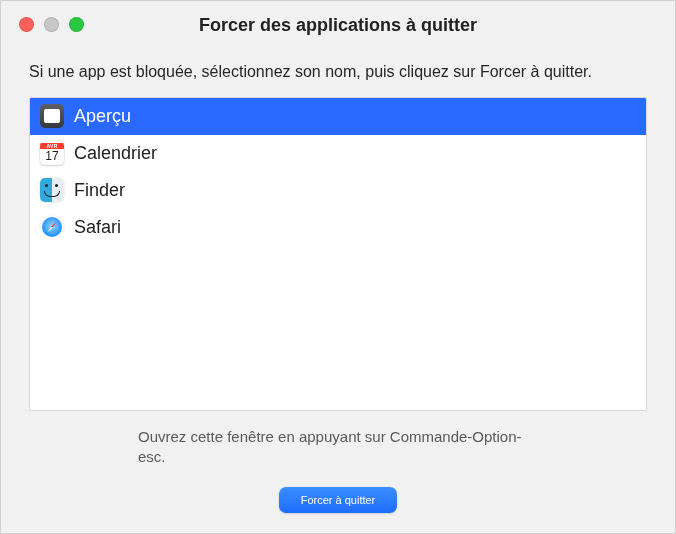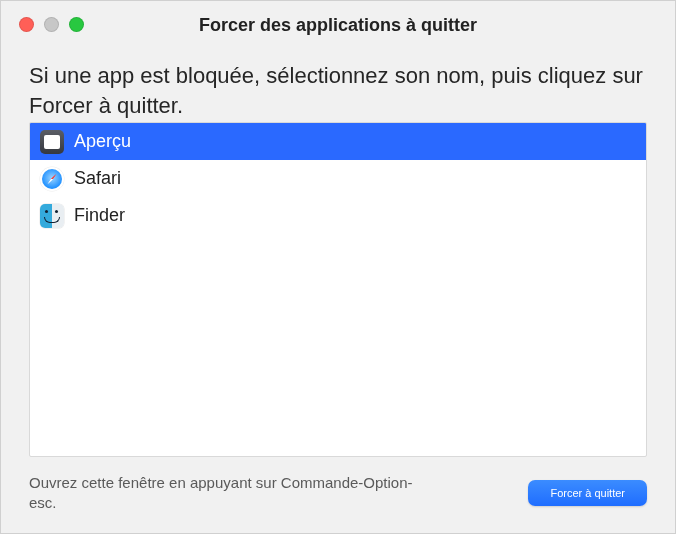--- a/index.html
+++ b/index.html
@@ -53,24 +53,24 @@
       font-weight: 600;
       color: #222;
     }
     .content {
       padding: 12px 28px 20px 28px;
       display: flex;
       flex-direction: column;
       flex: 1;
     }
     .instructions {
-      font-size: 22px;
+      font-size: 16px;
       color: #262626;
       line-height: 1.35;
-      margin-bottom: 2px;
+      margin-bottom: 14px;
     }
     .app-list {
       background: #ffffff;
       border: 1px solid #d9d9d9;
       border-radius: 2px;
       flex: 1;
       overflow: hidden;
       display: flex;
       flex-direction: column;
     }
@@ -173,20 +173,21 @@
       border:1.5px solid #123;
       border-top:none;
       border-radius:0 0 8px 8px;
     }
     .footer {
       display: flex;
       align-items: center;
       justify-content: space-between;
       padding-top: 16px;
       gap: 20px;
+      flex-direction: column;
     }
     .hint {
       font-size: 15px;
       color: #5a5a5a;
       line-height: 1.35;
       max-width: 400px;
     }
     .force-quit-btn {
       background: linear-gradient(180deg,#3b8cff 0%, #1f6dff 100%);
       color: #fff;
@@ -216,28 +217,35 @@
 
   <div class="content">
     <div class="instructions">Si une app est bloquée, sélectionnez son nom, puis cliquez sur Forcer à quitter.</div>
 
     <div class="app-list">
       <div class="app-row selected">
         <div class="app-icon icon-preview"></div>
         <span>Aperçu</span>
       </div>
       <div class="app-row">
+        <div class="app-icon icon-calendar">
+          <div class="cal-top">AVR</div>
+          <div class="cal-num">17</div>
+        </div>
+        <span>Calendrier</span>
+      </div>
+      <div class="app-row">
+        <div class="app-icon icon-finder"></div>
+        <span>Finder</span>
+      </div>
+      <div class="app-row">
         <div class="app-icon" style="background:none;">
           <div class="icon-safari"></div>
         </div>
         <span>Safari</span>
-      </div>
-      <div class="app-row">
-        <div class="app-icon icon-finder"></div>
-        <span>Finder</span>
       </div>
     </div>
 
     <div class="footer">
       <div class="hint">Ouvrez cette fenêtre en appuyant sur Commande-Option-esc.</div>
       <button class="force-quit-btn">Forcer à quitter</button>
     </div>
   </div>
 
 </div>

